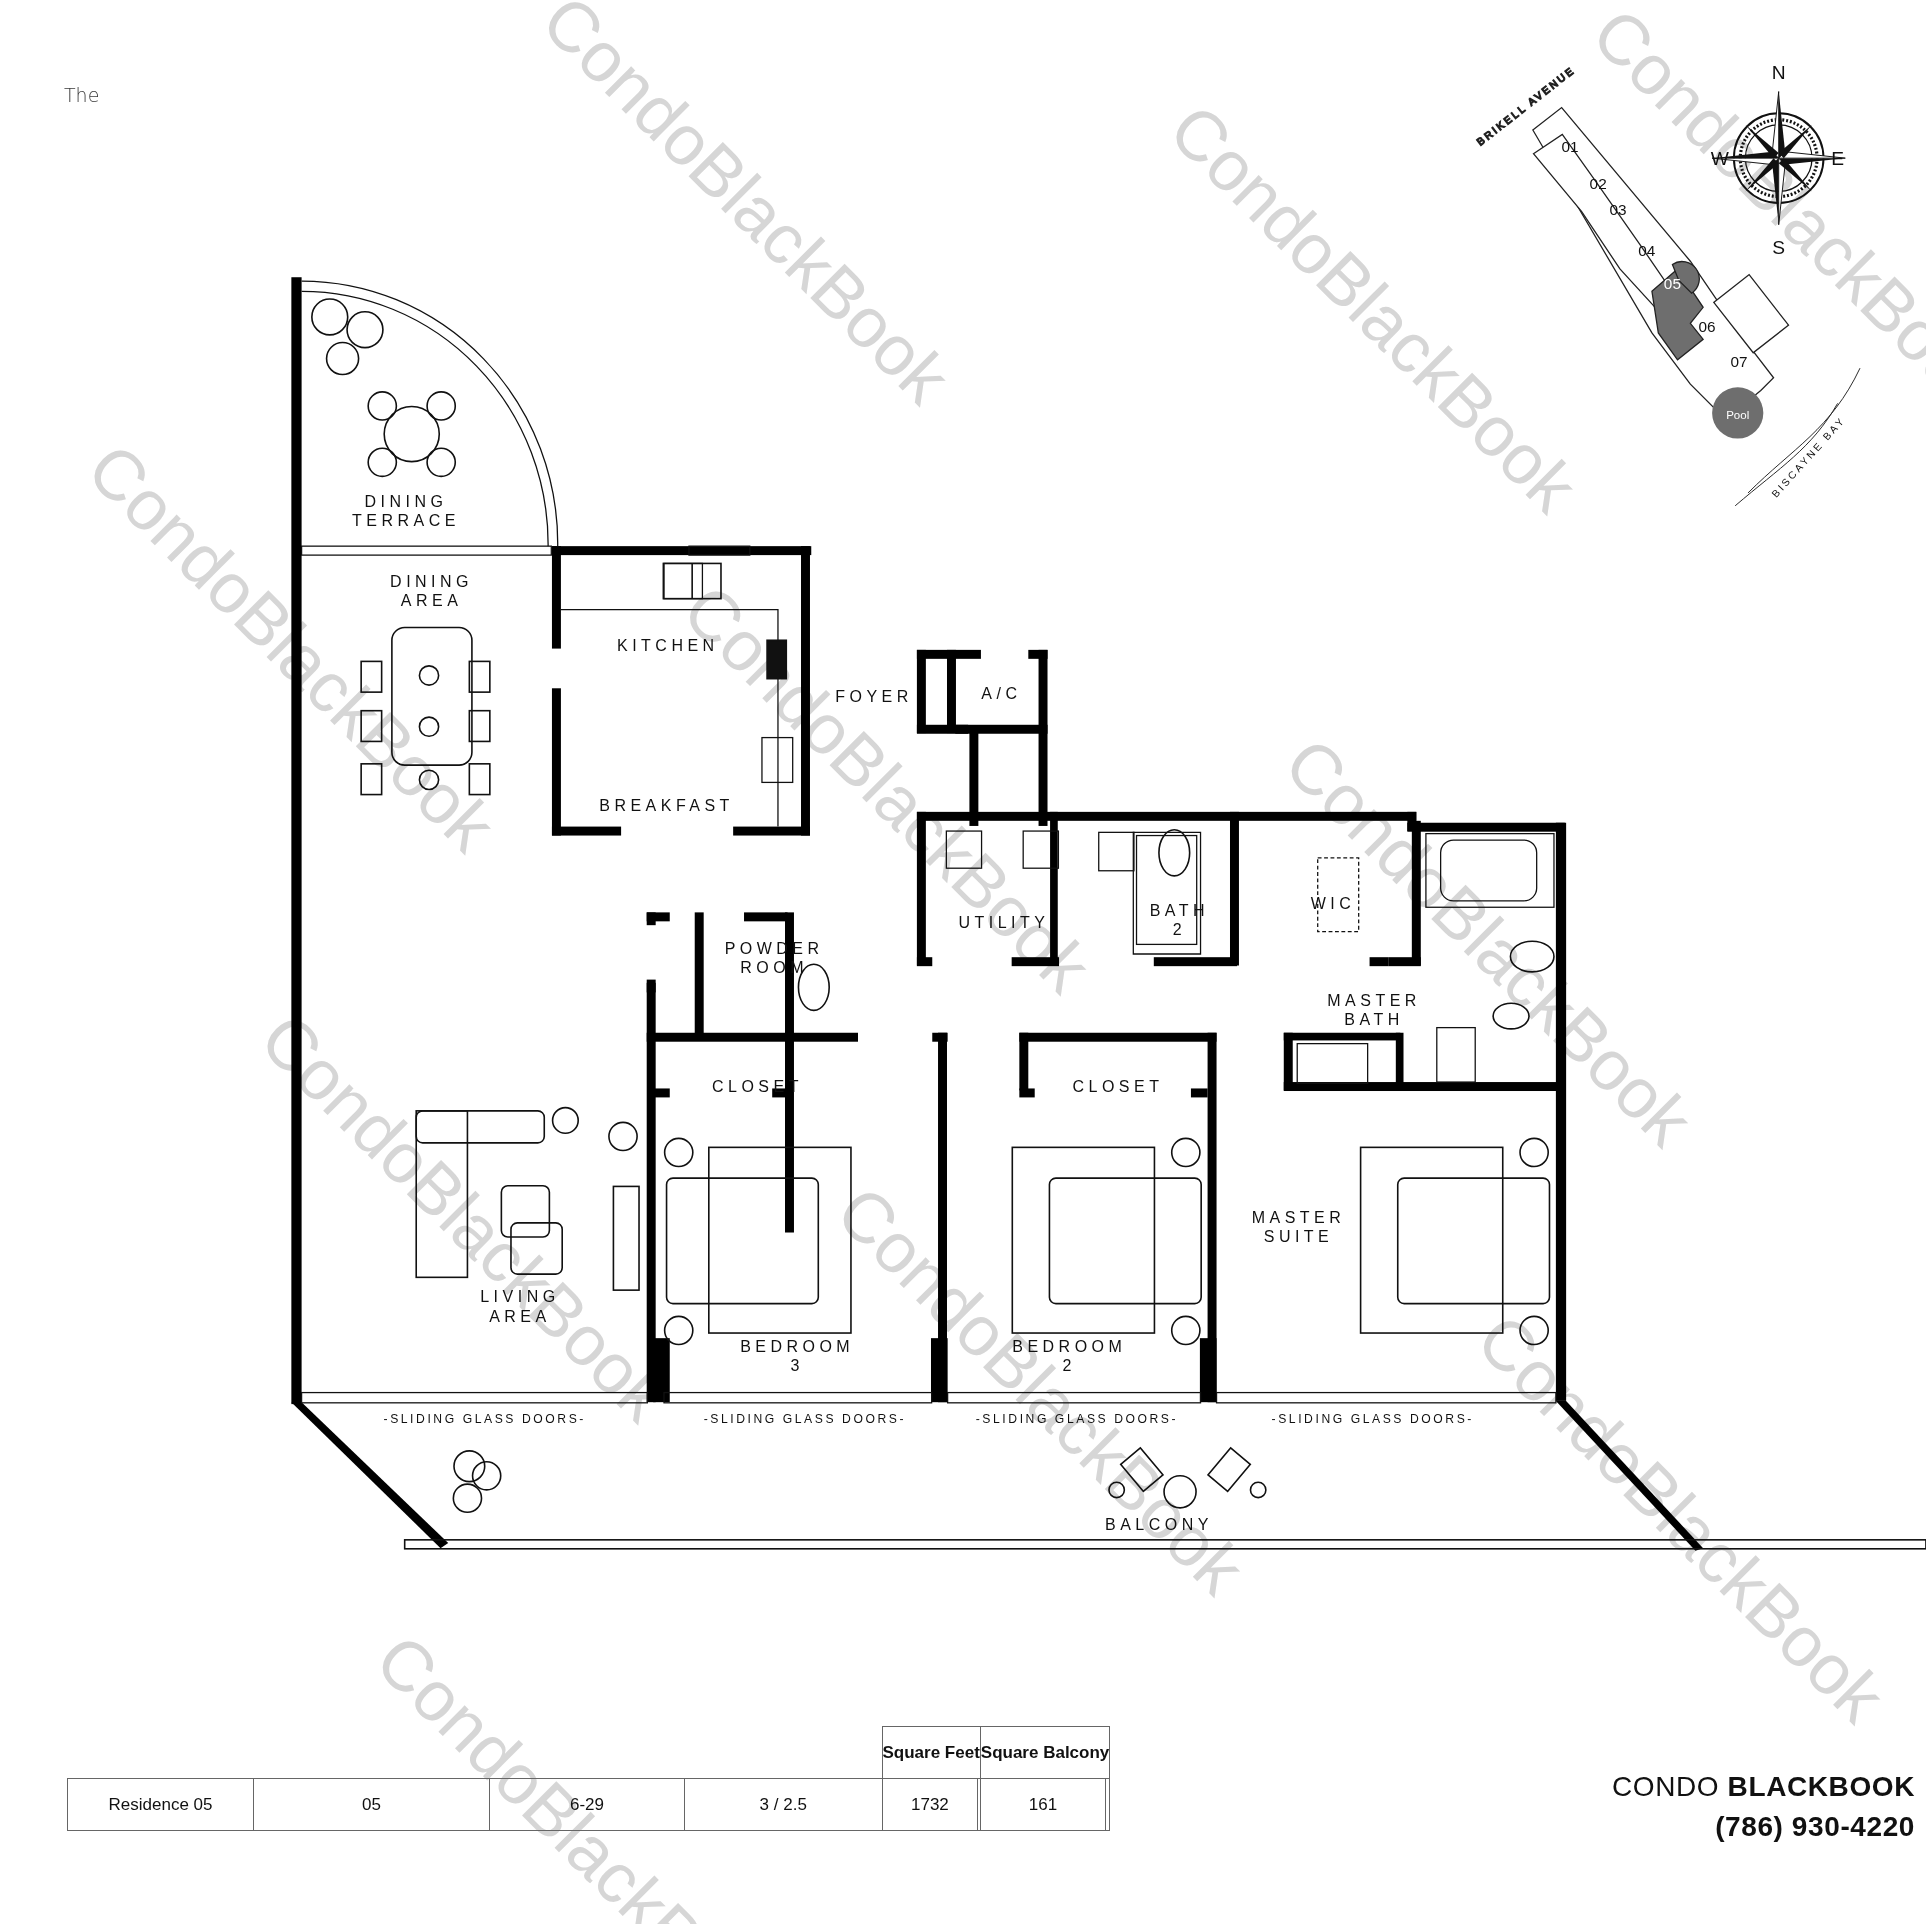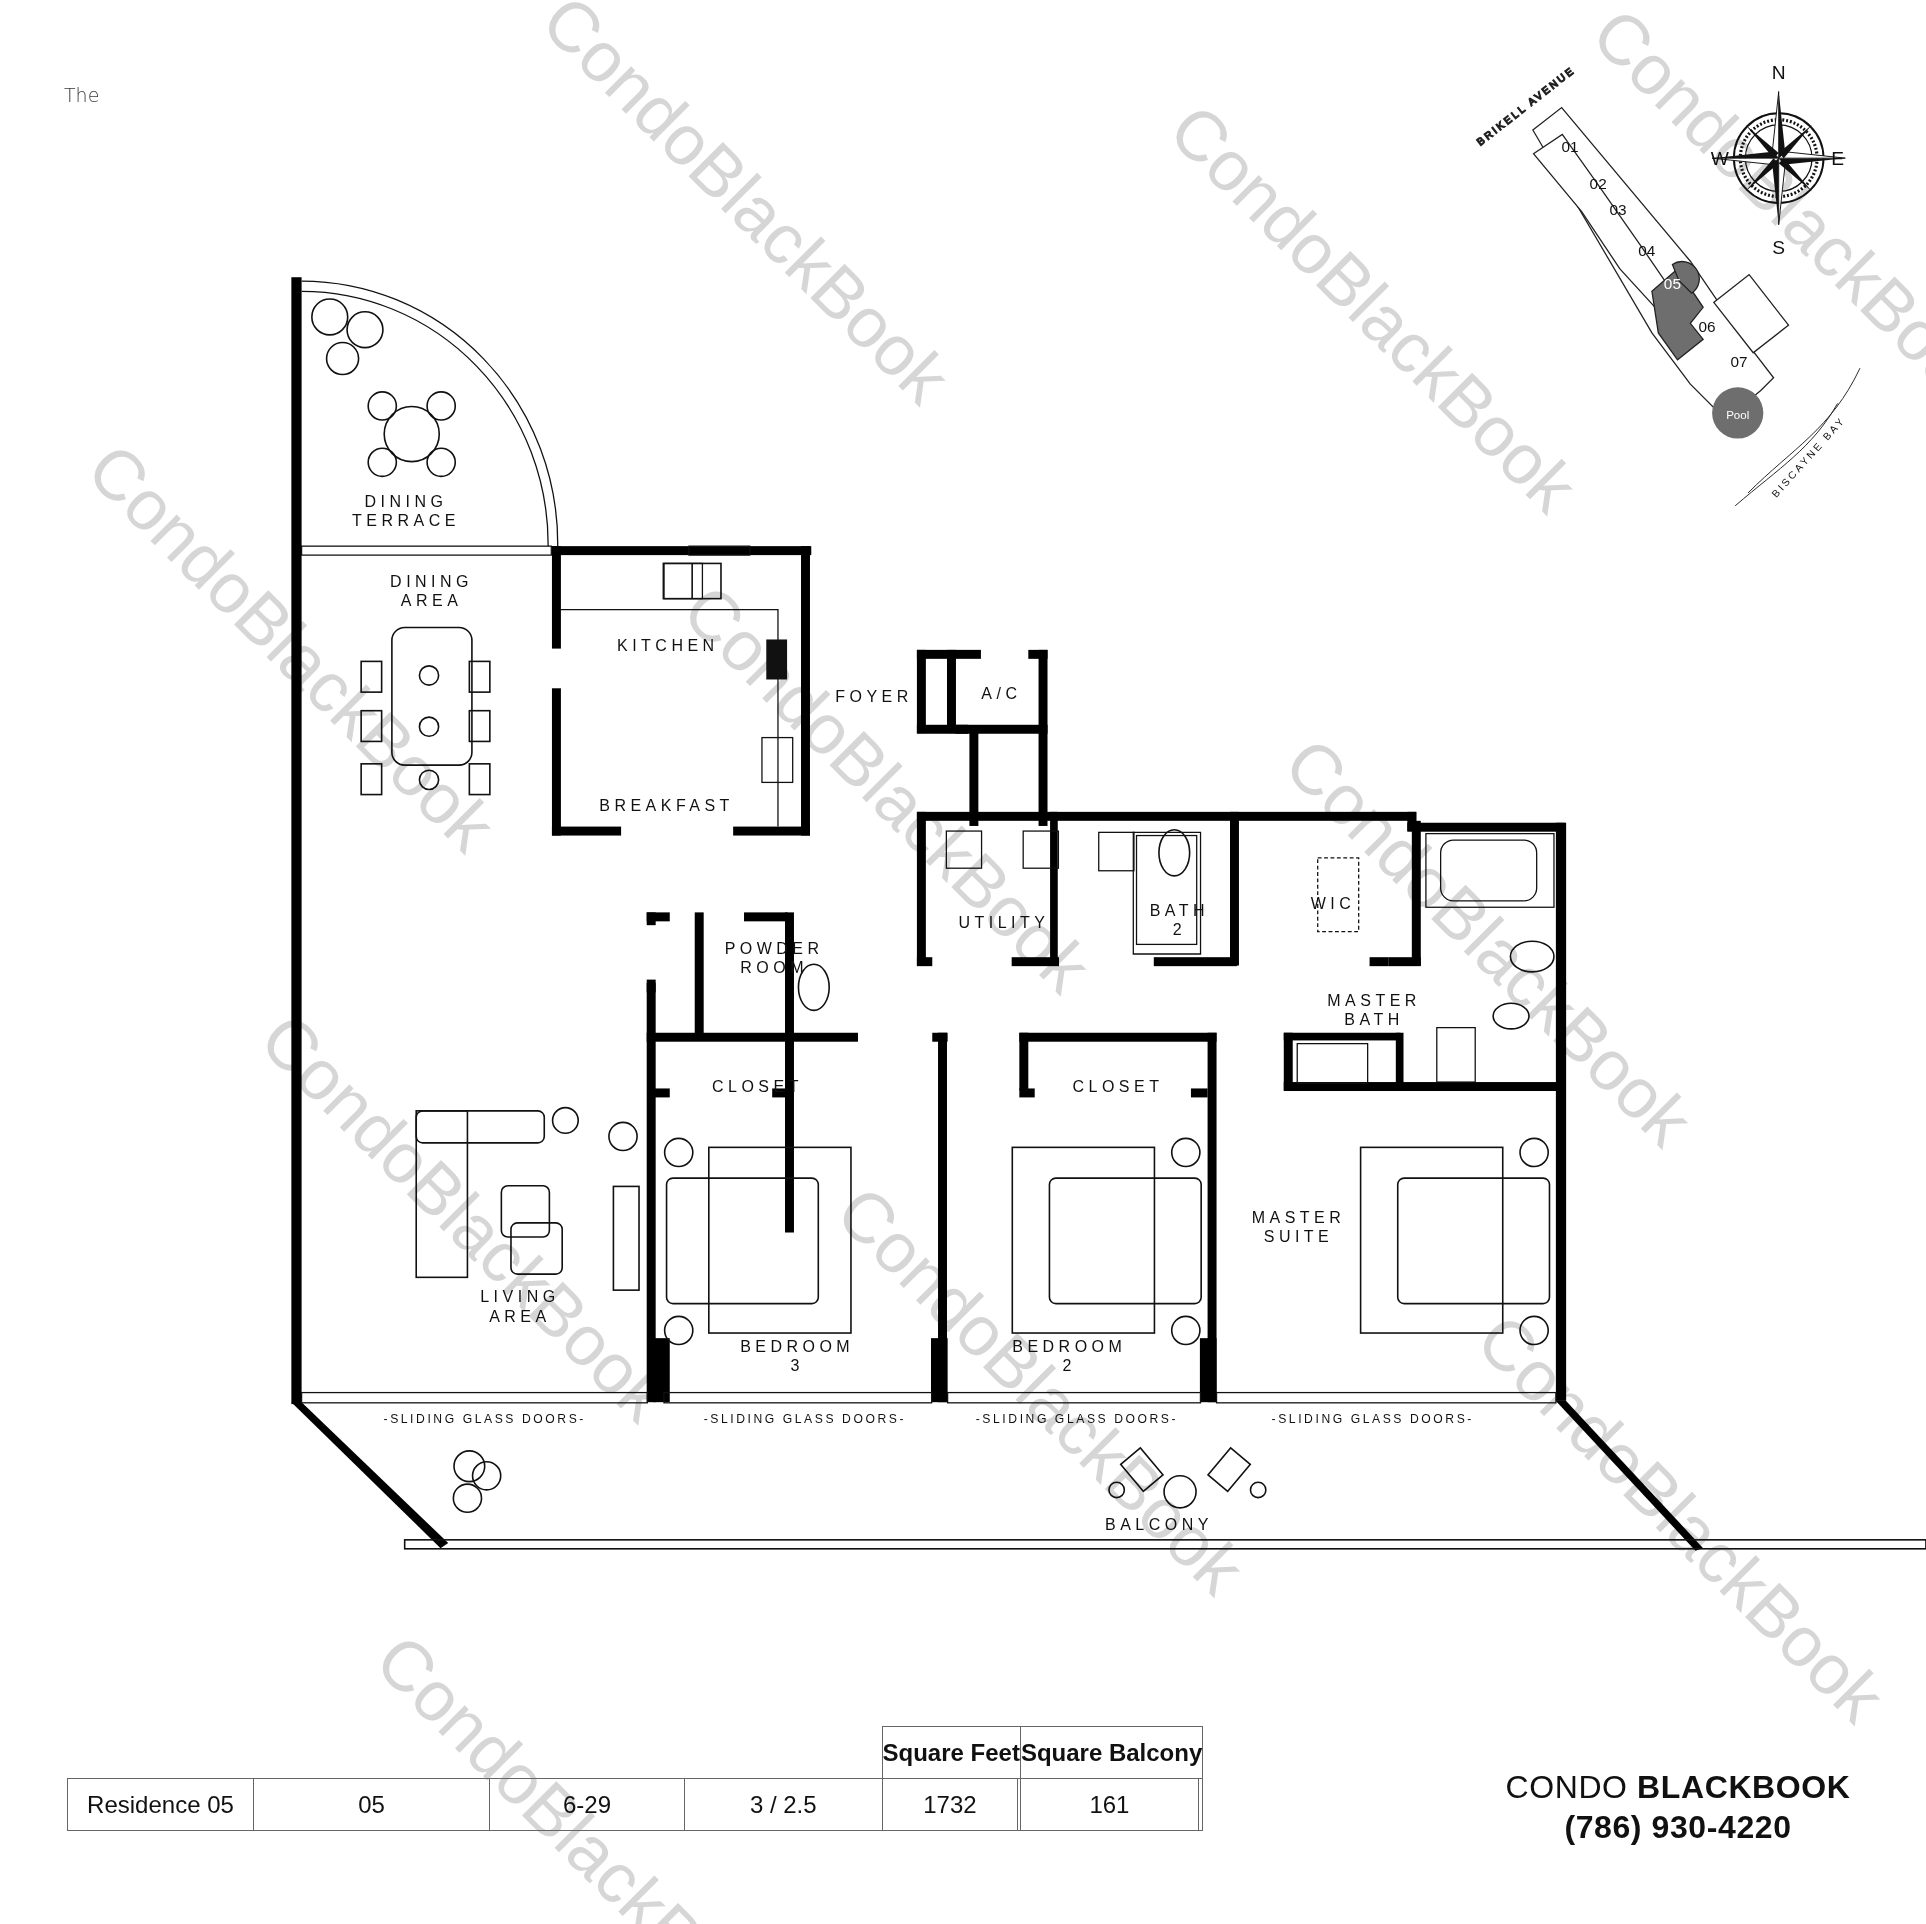--- a/index.html
+++ b/index.html
@@ -7,25 +7,25 @@
   .logo{position:absolute;left:64px;top:58px;display:flex;align-items:flex-start;}
   .logo-the{font-family:"DejaVu Sans",sans-serif;font-size:19px;color:#3a3a3a;margin-top:25.6px;margin-right:3.8px;font-weight:300;}
   .logo-main{font-family:"DejaVu Sans",sans-serif;font-size:96px;font-weight:bold;color:#333;letter-spacing:-1.3px;line-height:1;}
   svg.plan{position:absolute;left:0;top:0;}
   .room-label{font-family:"Liberation Sans",sans-serif;font-size:25px;letter-spacing:7px;fill:#111;text-anchor:middle;}
   .sgd{font-family:"Liberation Sans",sans-serif;font-size:19px;letter-spacing:4px;fill:#111;text-anchor:middle;}
   .key-label{font-family:"Liberation Sans",sans-serif;font-size:24px;fill:#111;text-anchor:middle;}
   .key-street{font-family:"Liberation Sans",sans-serif;font-size:16px;letter-spacing:4px;fill:#111;}
   .compass-l{font-family:"Liberation Sans",sans-serif;font-size:30px;fill:#111;text-anchor:middle;}
   .wm{font-family:"Liberation Sans",sans-serif;font-size:110px;fill:#cfcfcf;opacity:0.85;}
-  table.specs{position:absolute;left:67px;top:1726px;border-collapse:collapse;font-family:"Liberation Sans",sans-serif;font-size:24px;}
+  table.specs{position:absolute;left:67px;top:1726px;border-collapse:collapse;font-family:"Liberation Sans",sans-serif;font-size:17px;}
   table.specs td{border:1.3px solid #666;text-align:center;padding:0;height:51px;}
   table.specs td.blank{border:none;}
   table.specs .hdr{font-weight:bold;}
-  .brand{position:absolute;left:1441px;top:1767px;width:474px;text-align:center;font-family:"Liberation Sans",sans-serif;font-weight:bold;font-size:32px;line-height:40px;letter-spacing:0.6px;}
+  .brand{position:absolute;left:1441px;top:1767px;width:474px;text-align:right;font-family:"Liberation Sans",sans-serif;font-weight:bold;font-size:28px;line-height:40px;letter-spacing:0.6px;}
   .brand .c1{font-weight:normal;}
 </style>
 </head>
 <body>
 
 <div class="logo">
   <span class="logo-the">The</span>
 </div>
 
 <svg class="plan" width="1926" height="1924" viewBox="0 0 3008 3005">

